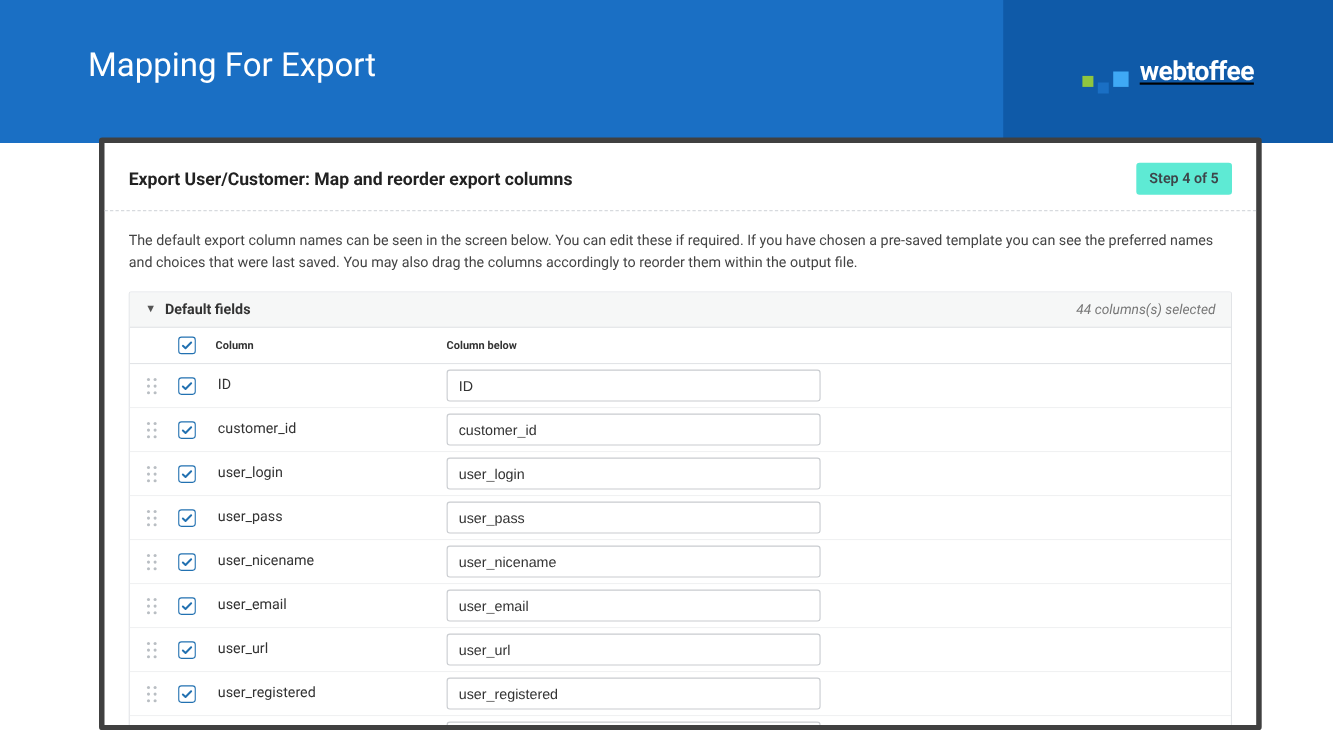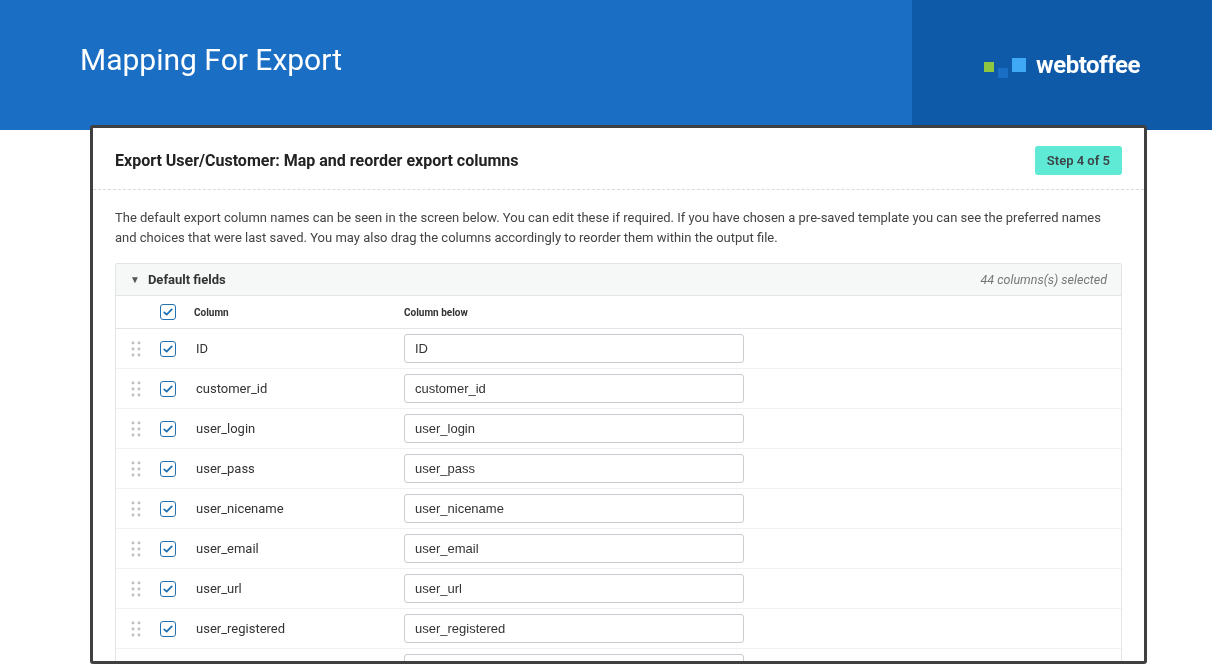--- a/index.html
+++ b/index.html
@@ -30,22 +30,23 @@
   .hero-title {
     position: absolute;
     left: 80px;
     top: 42px;
     color: #ffffff;
     font-size: 30px;
     font-weight: 400;
   }
   .logo {
     display: flex;
-    align-items: center;
+    align-items: flex-end;
     gap: 10px;
+    text-decoration: underline;
   }
   .logo-squares {
     display: flex;
     align-items: flex-end;
     gap: 4px;
   }
   .sq { display: inline-block; }
   .sq1 { width: 10px; height: 10px; background: #8fc63f; }
   .sq2 { width: 10px; height: 10px; background: #1a6fc4; margin-bottom: -6px;}
   .sq3 { width: 14px; height: 14px; background: #3fa9f5; }
@@ -55,21 +56,21 @@
     font-weight: 700;
     letter-spacing: -0.5px;
   }
   .panel-wrap {
     position: absolute;
     left: 90px;
     right: 65px;
     top: 125px;
     bottom: 0;
     background: #fff;
-    border: 3px solid #404040;
+    border: 5px solid #404040;
     border-radius: 3px;
     overflow: hidden;
   }
   .panel-header {
     display: flex;
     align-items: center;
     justify-content: space-between;
     padding: 18px 22px 14px 22px;
     border-bottom: 1px dashed #d7dade;
   }

